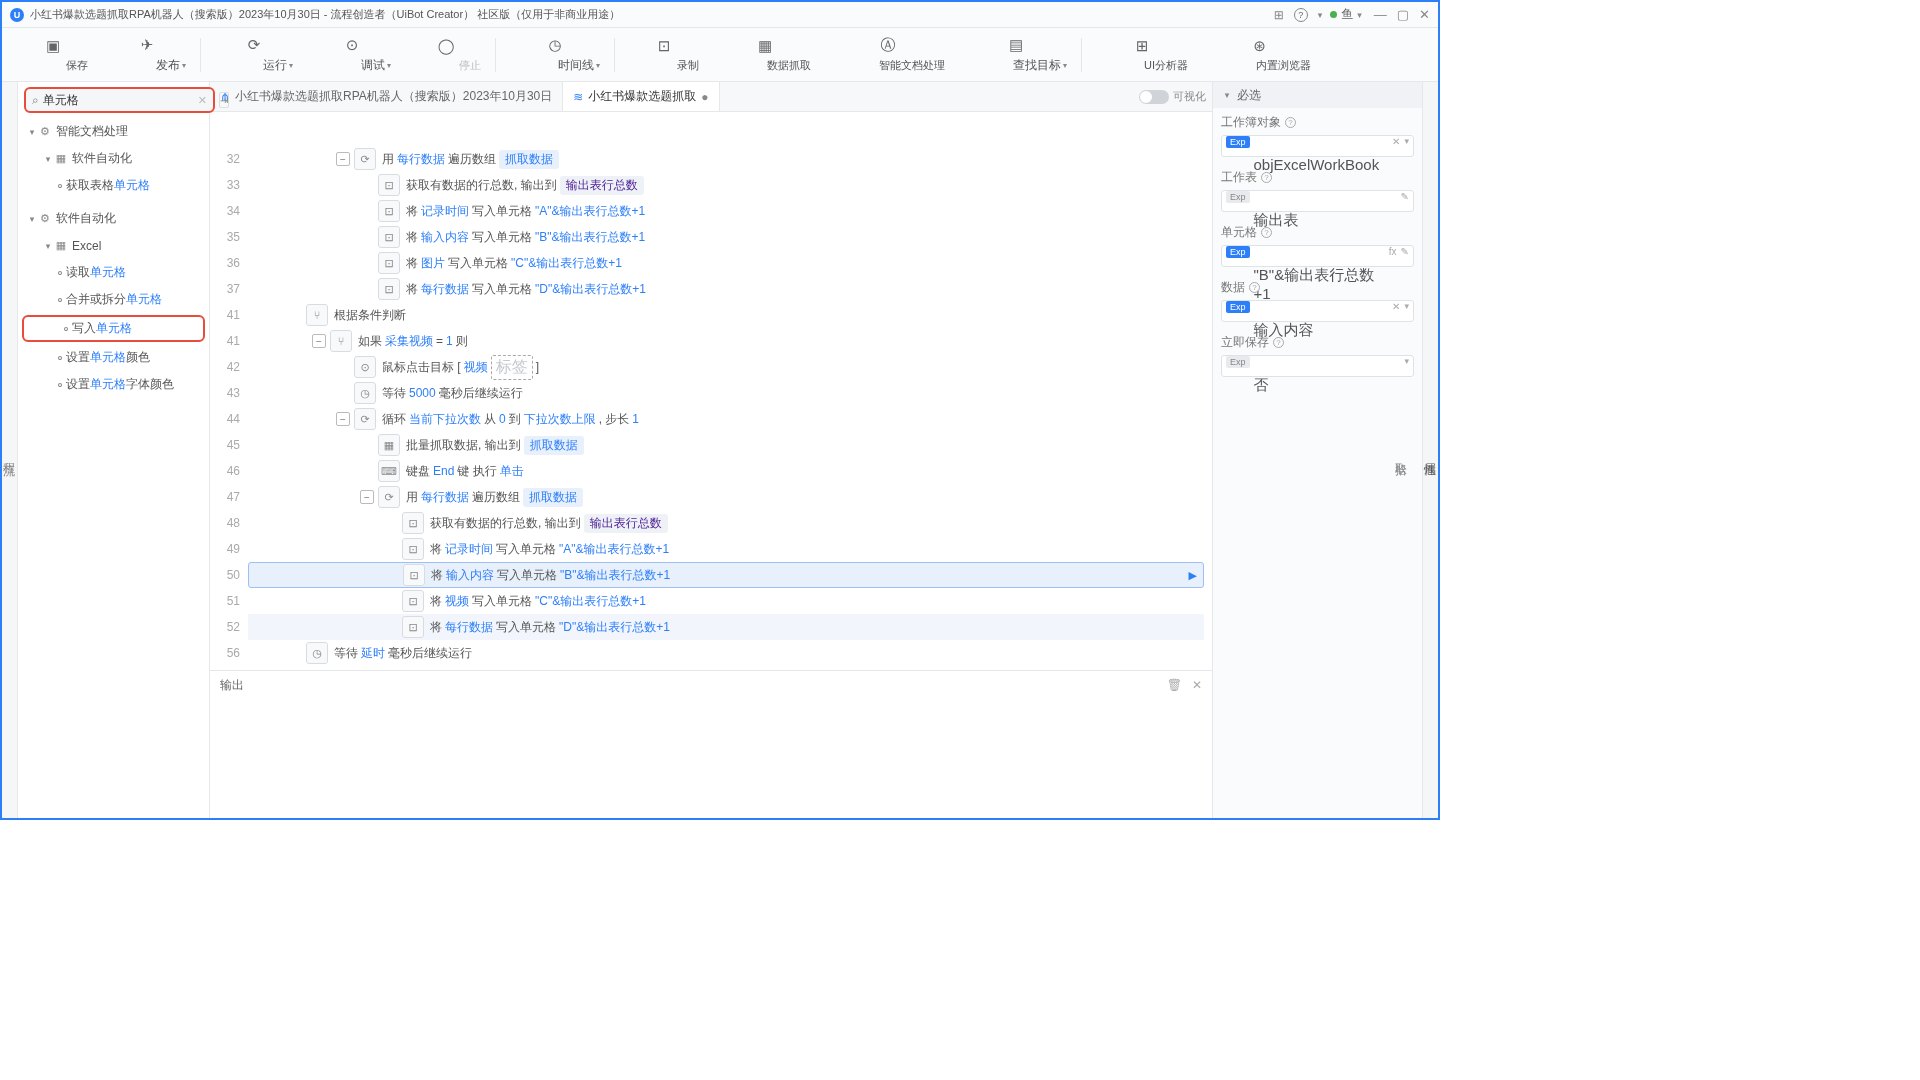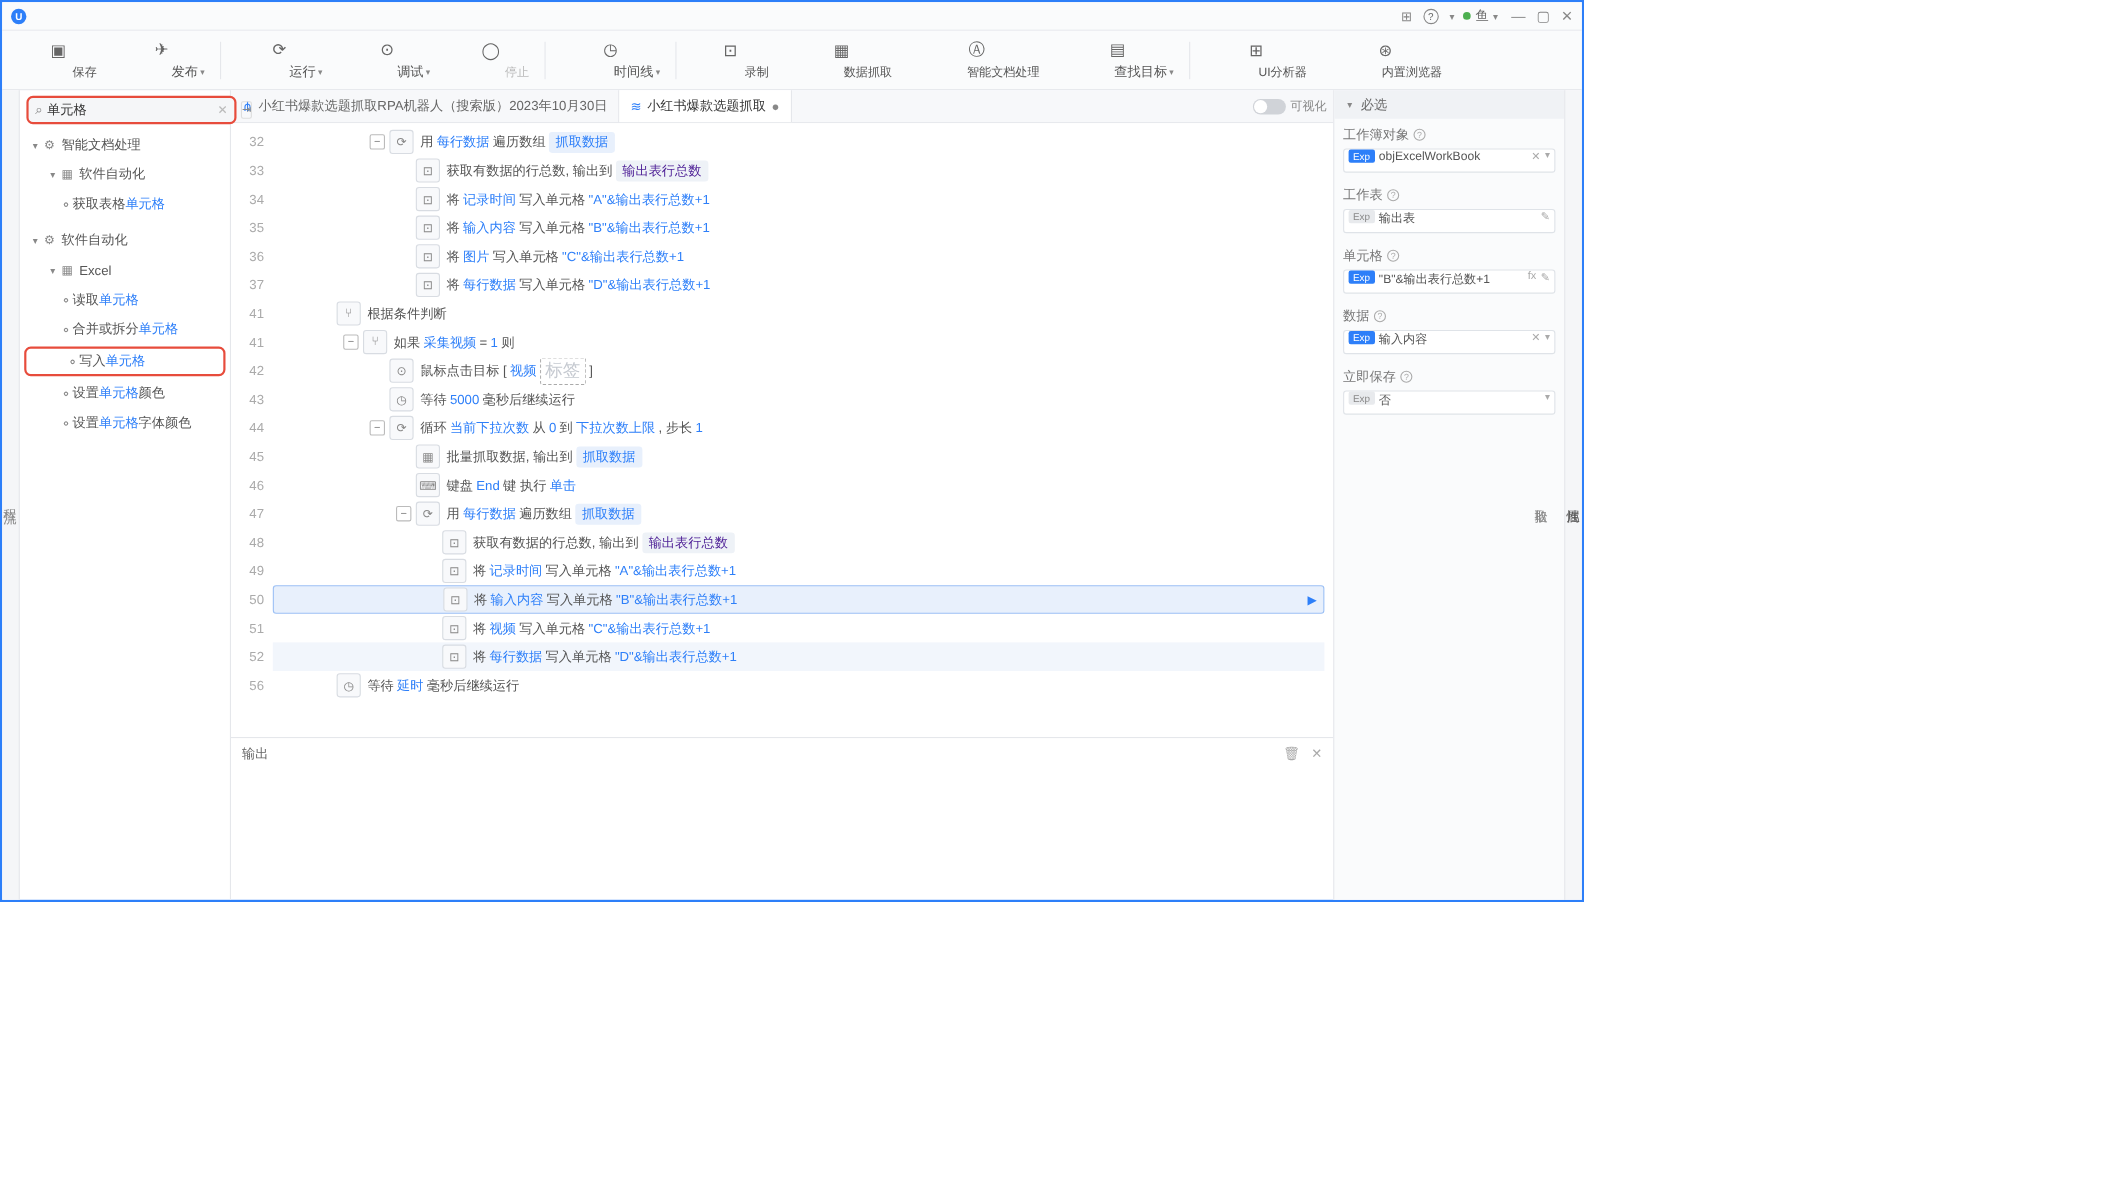--- a/index.html
+++ b/index.html
@@ -42,21 +42,21 @@
 .main{flex:1;display:flex;flex-direction:column;min-width:0;}
 .tabs{height:30px;display:flex;align-items:stretch;border-bottom:1px solid #e5e7eb;background:#f7f8fa;}
 .tab{display:flex;align-items:center;padding:0 10px;gap:5px;cursor:pointer;color:#666;font-size:11px;border-right:1px solid #e5e7eb;}
 .tab.active{background:#fff;color:#333;}
 .tab .tab-ic{color:#2d7ff9;font-size:12px;}
 .tabs .spacer{flex:1;}
 .vis-toggle{display:flex;align-items:center;margin-right:6px;}
 .vis-toggle .switch{width:30px;height:14px;background:#d0d3d8;border-radius:8px;position:relative;}
 .vis-toggle .switch .knob{width:12px;height:12px;background:#fff;border-radius:50%;position:absolute;left:1px;top:1px;}
 .vis-toggle .lab{font-size:11px;color:#888;margin-left:4px;}
-.code{flex:1;display:flex;overflow:auto;background:#fff;}
+.code{flex:1;display:flex;overflow:auto;background:#fff;align-items:flex-end;}
 .gutter{width:38px;text-align:right;padding:4px 8px 4px 0;color:#aaa;font-size:11px;}
 .gutter div{height:26px;line-height:26px;}
 .lines{flex:1;padding:4px 8px 4px 0;}
 .line{height:26px;display:flex;align-items:center;position:relative;}
 .line .fold{width:14px;height:14px;border:1px solid #bbb;border-radius:2px;display:flex;align-items:center;justify-content:center;font-size:10px;color:#777;margin-right:4px;}
 .line .blank-fold{width:18px;}
 .line .blk{width:22px;height:22px;border:1px solid #d8dce2;border-radius:3px;display:flex;align-items:center;justify-content:center;color:#888;font-size:11px;margin-right:6px;background:#f8f9fb;}
 .line .txt{color:#555;display:flex;align-items:center;gap:3px;}
 .line .kw{color:#2d7ff9;}
 .line .pill{background:#e8f0fc;color:#2d7ff9;padding:1px 6px;border-radius:3px;}
@@ -78,33 +78,34 @@
 .right{width:210px;border-left:1px solid #e5e7eb;display:flex;flex-direction:column;background:#fafbfc;}
 .right-vtabs{width:16px;background:#f5f6f8;border-left:1px solid #e5e7eb;display:flex;flex-direction:column;align-items:center;padding-top:8px;writing-mode:vertical-rl;font-size:11px;color:#888;gap:12px;}
 .rsec-hdr{height:26px;display:flex;align-items:center;padding:0 8px;color:#666;background:#f0f2f5;}
 .rsec-hdr .tw{margin-right:4px;}
 .field{padding:6px 8px;}
 .field .flabel{display:flex;align-items:center;gap:4px;color:#777;font-size:11px;margin-bottom:4px;}
 .field .qmark{width:11px;height:11px;border:1px solid #aaa;border-radius:50%;font-size:8px;display:flex;align-items:center;justify-content:center;color:#aaa;}
 .field .fval{height:22px;border:1px solid #dfe3e8;border-radius:3px;background:#fff;display:flex;align-items:flex-start;padding:0 4px;gap:4px;}
 .badge{background:#2d7ff9;color:#fff;font-size:9px;padding:1px 4px;border-radius:2px;}
 .badge.gray{background:#e8eaed;color:#888;}
-.fval .chip{color:#555;flex:1;font-size:11px;}
+.fval .chip{color:#555;flex:1;font-size:15px;margin-top:20px;}
 .fval .x{color:#aaa;font-size:10px;cursor:pointer;}
 .fval .dd{color:#aaa;font-size:9px;}
 .fval .fxic{color:#aaa;font-size:10px;margin-left:auto;}
 .ghost-target{border:1px dashed #aaa;padding:1px 4px;border-radius:2px;color:#c5c9d0;font-size:16px;}
 </style>
 </head>
 <body>
 
 <div class="root">
 
   <div class="titlebar">
     <div class="logo">U</div>
+    <div class="title">小红书爆款选题抓取RPA机器人（搜索版）2023年10月30日 - 流程创造者（UiBot Creator） 社区版（仅用于非商业用途）</div>
     <div class="spacer"></div>
     <span class="apps-icon">⊞</span>
     <span class="help-icon">?</span>
     <span style="color:#888;font-size:9px;margin-right:8px">▾</span>
     <div class="user">
       <span class="user-dot"></span>
       <span>鱼</span>
       <span style="font-size:9px;color:#888">▾</span>
     </div>
     <div class="wnd-ctrls">

